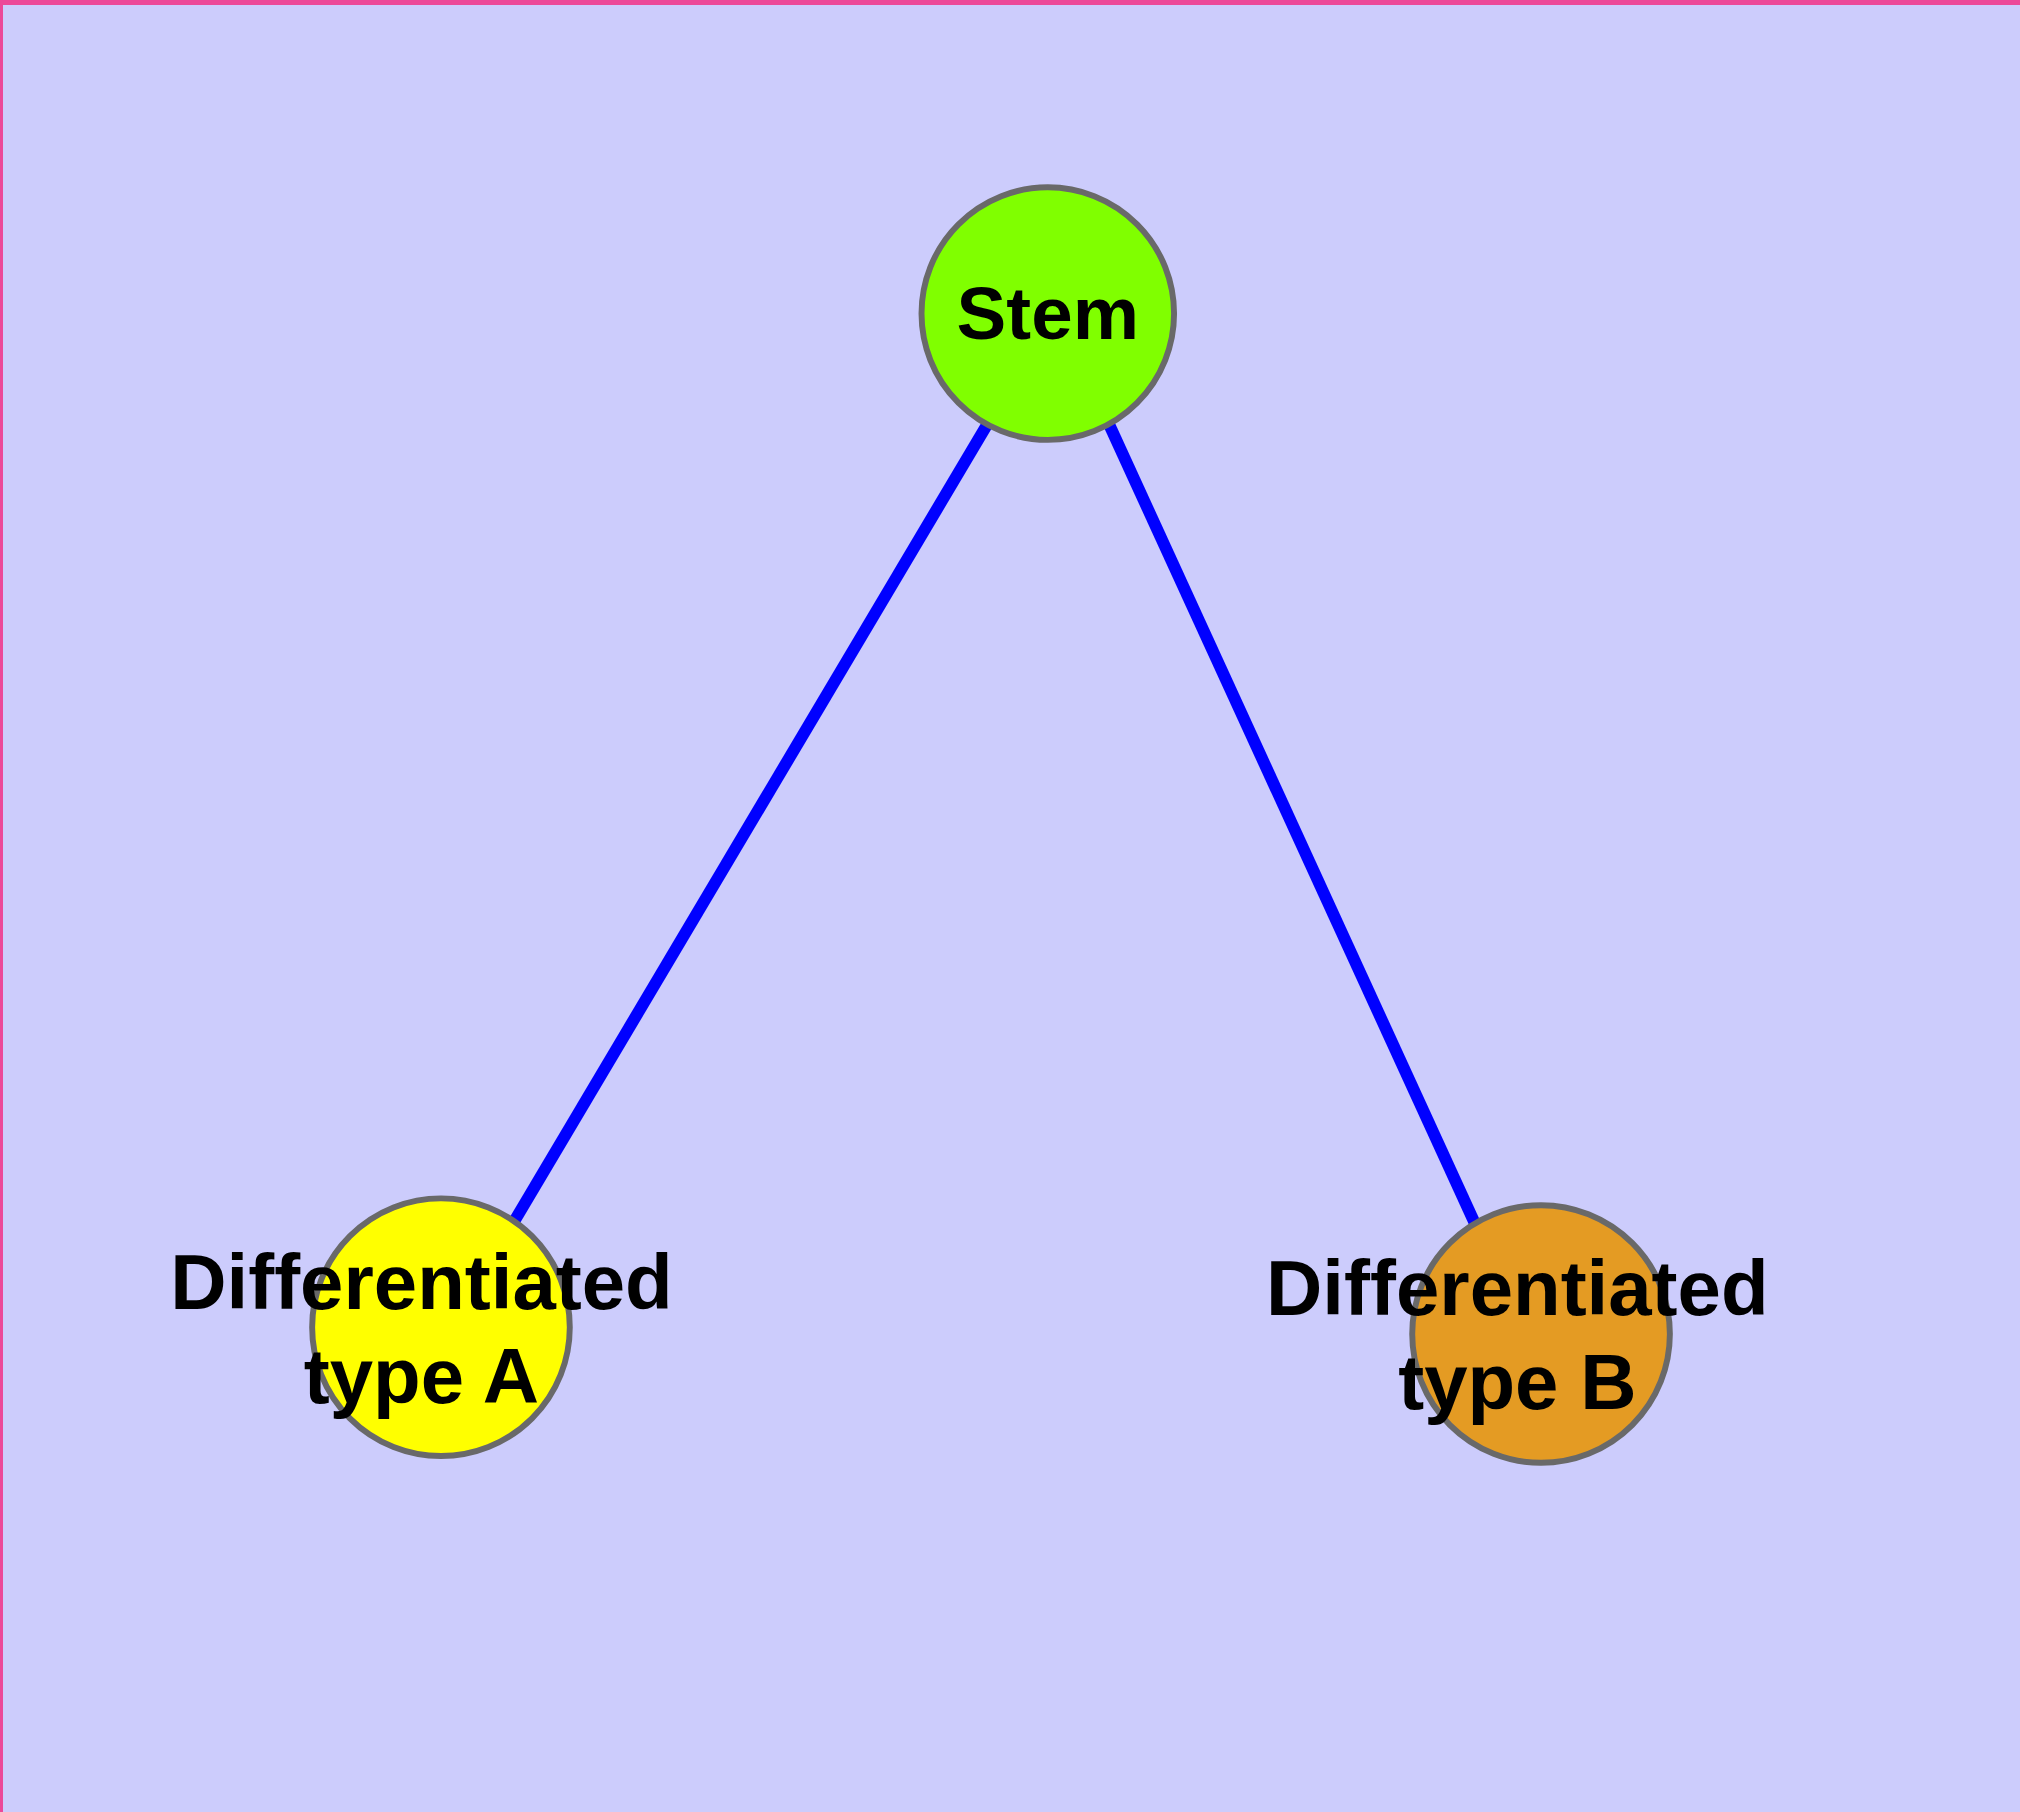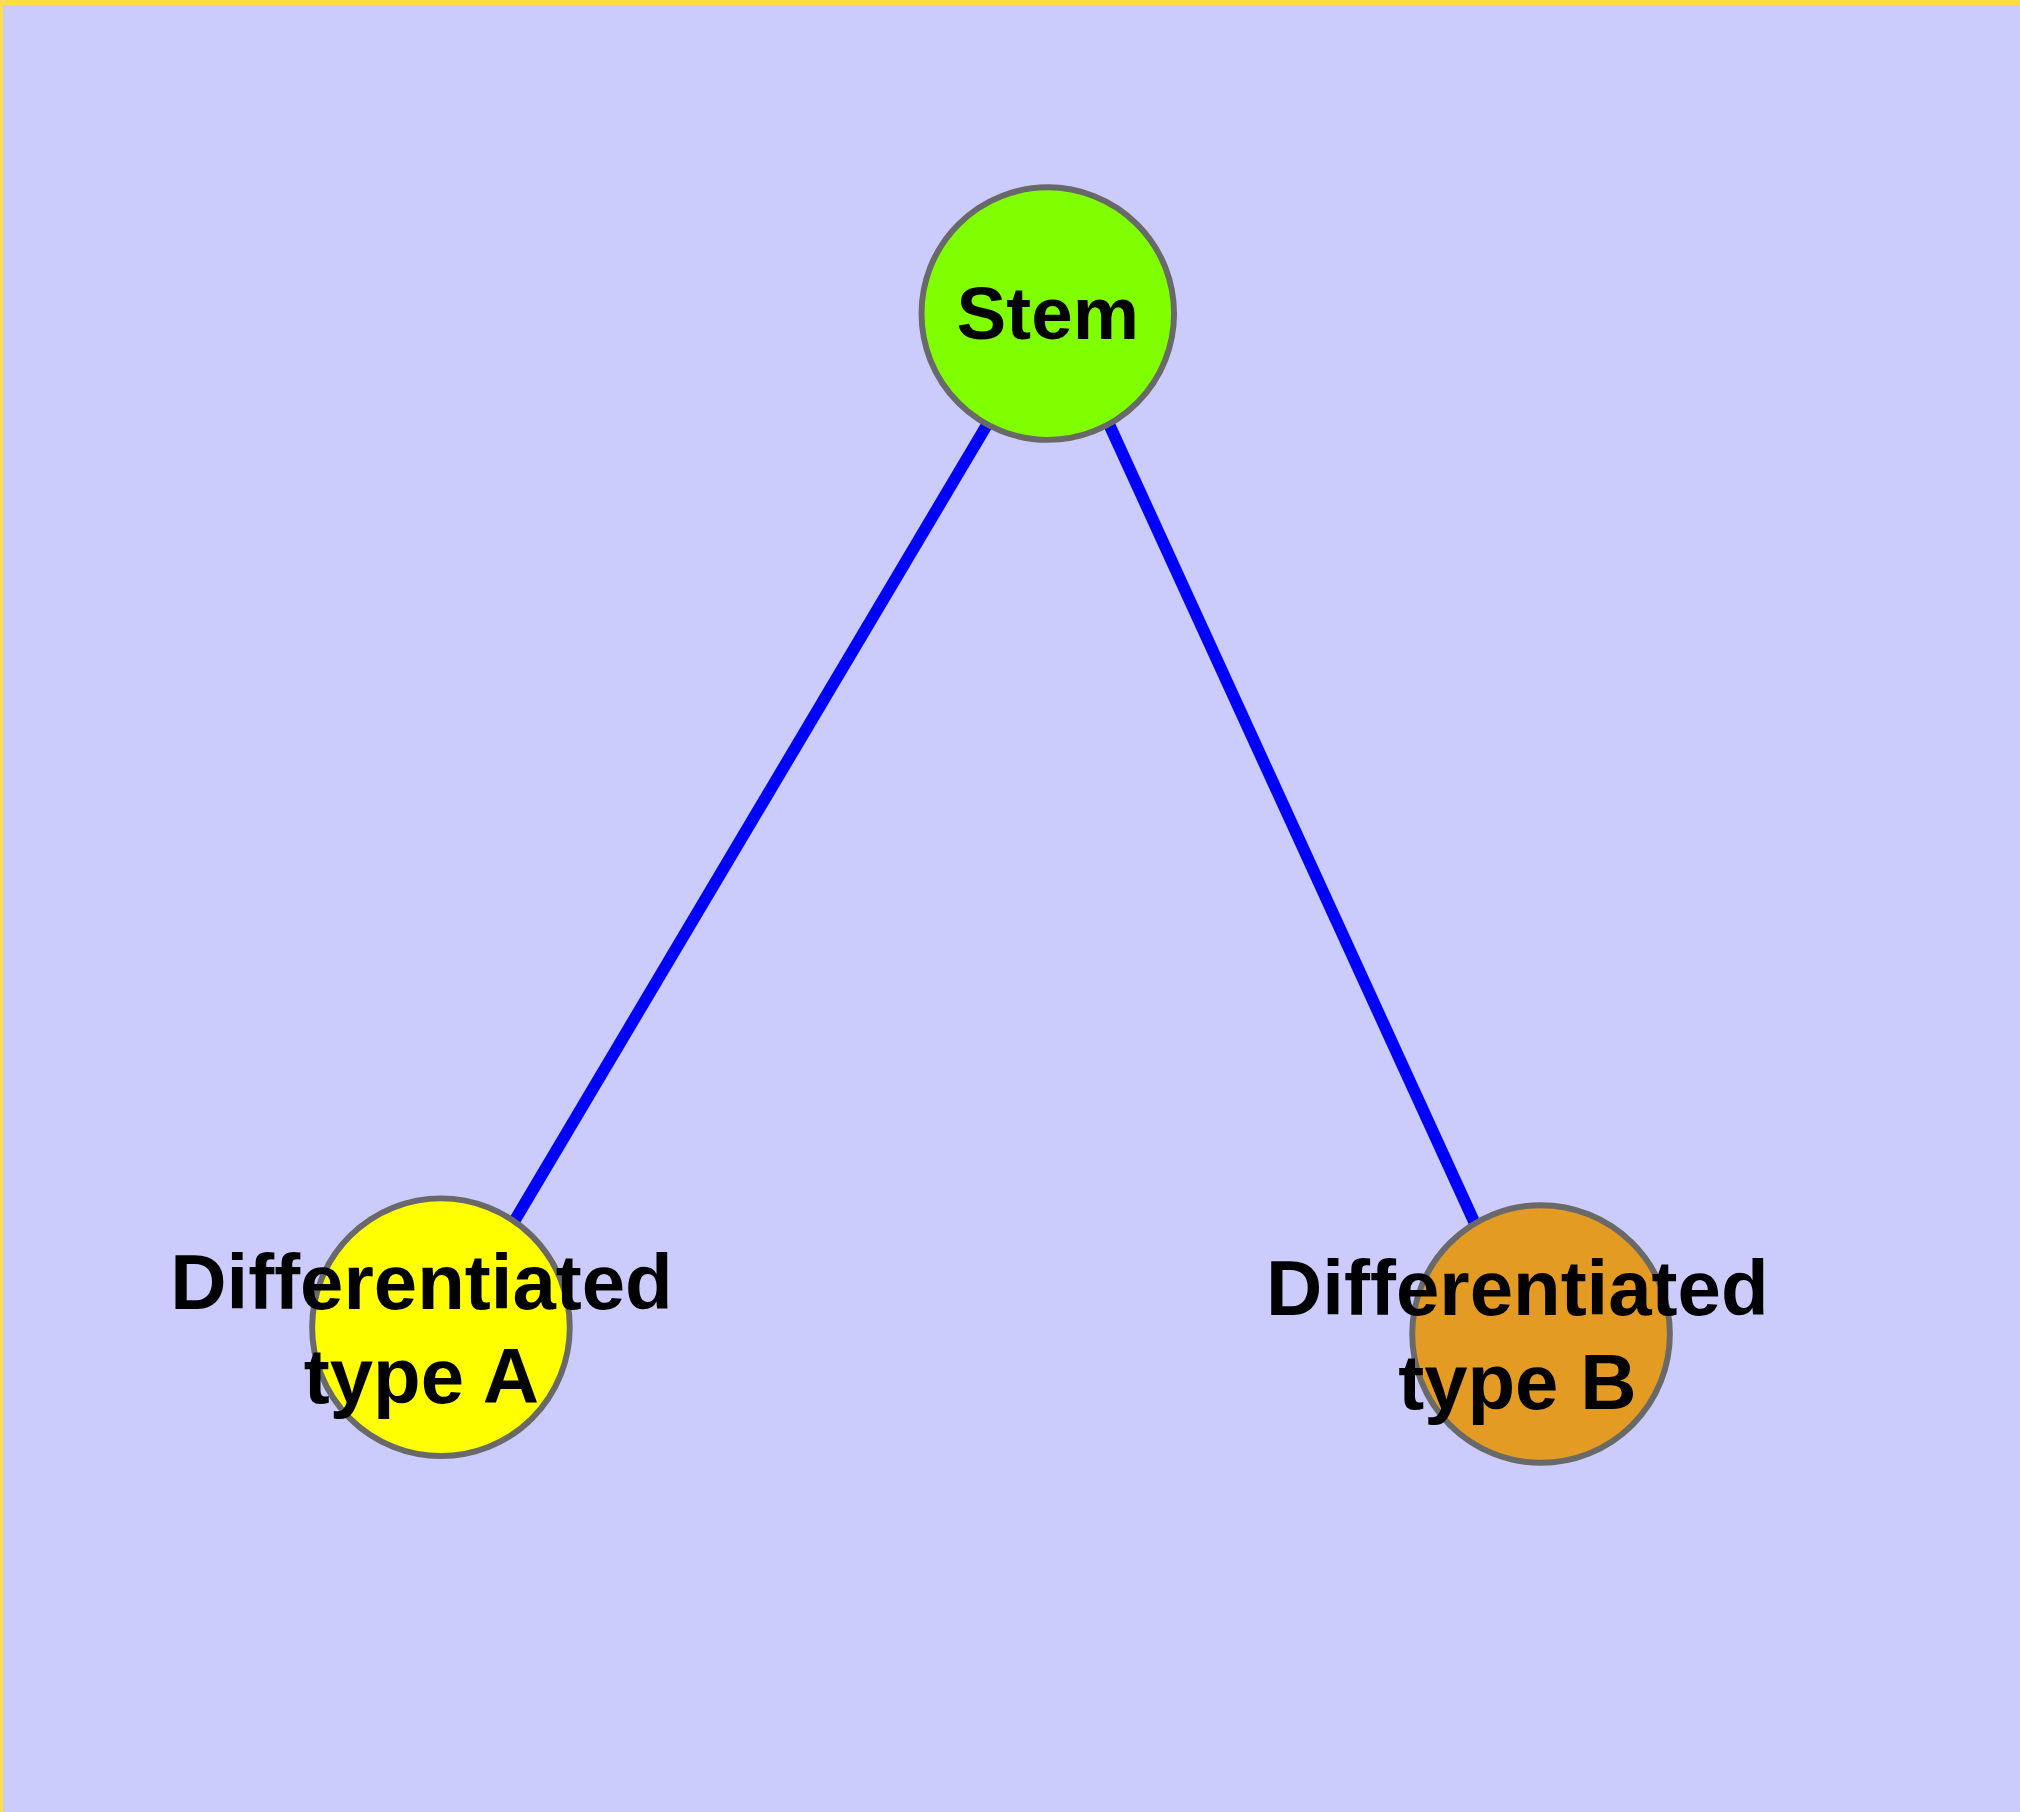--- a/index.html
+++ b/index.html
@@ -45,21 +45,21 @@
     fill: #000000;
     text-anchor: middle;
     dominant-baseline: alphabetic;
   }
   .label-stem { font-size: 88px; }
   .label-child { font-size: 92px; }
 </style>
 </head>
 <body>
 
-<div id="stage" style="background: #fde047;">
+<div id="stage" style="background: #ec4899;">
   <div id="canvas-bg" style="background: rgb(204, 204, 252);"></div>
 
   <svg id="graph-svg" viewBox="0 0 2384 2138">
     <g id="edges-layer">
         <line class="edge-line" x1="1165" y1="500" x2="607" y2="1440" stroke="#0000ff" stroke-width="14"></line>
         <line class="edge-line" x1="1308" y1="500" x2="1742" y2="1448" stroke="#0000ff" stroke-width="14"></line>
       </g>
     <g id="nodes-layer">
         <circle class="node-circle" cx="1236" cy="370" r="149" fill="#80ff00" stroke="#696969" stroke-width="7"></circle>
         <circle class="node-circle" cx="520" cy="1566" r="152" fill="#ffff00" stroke="#696969" stroke-width="7"></circle>

